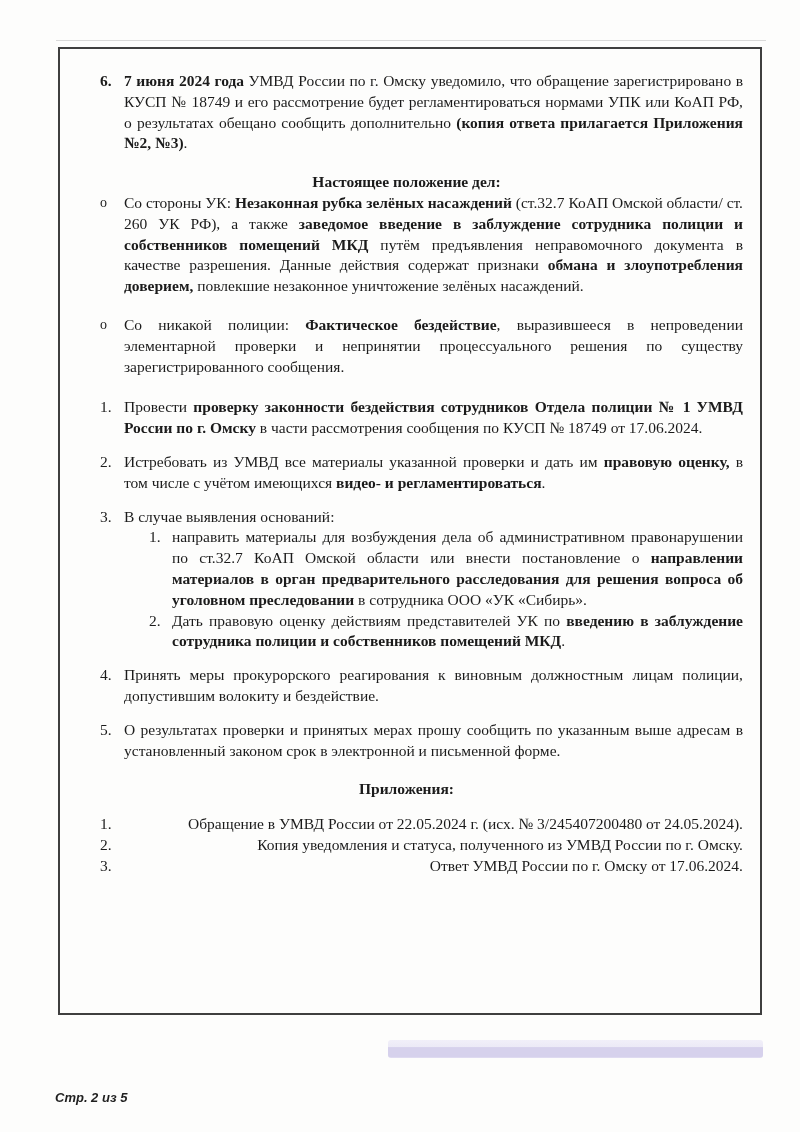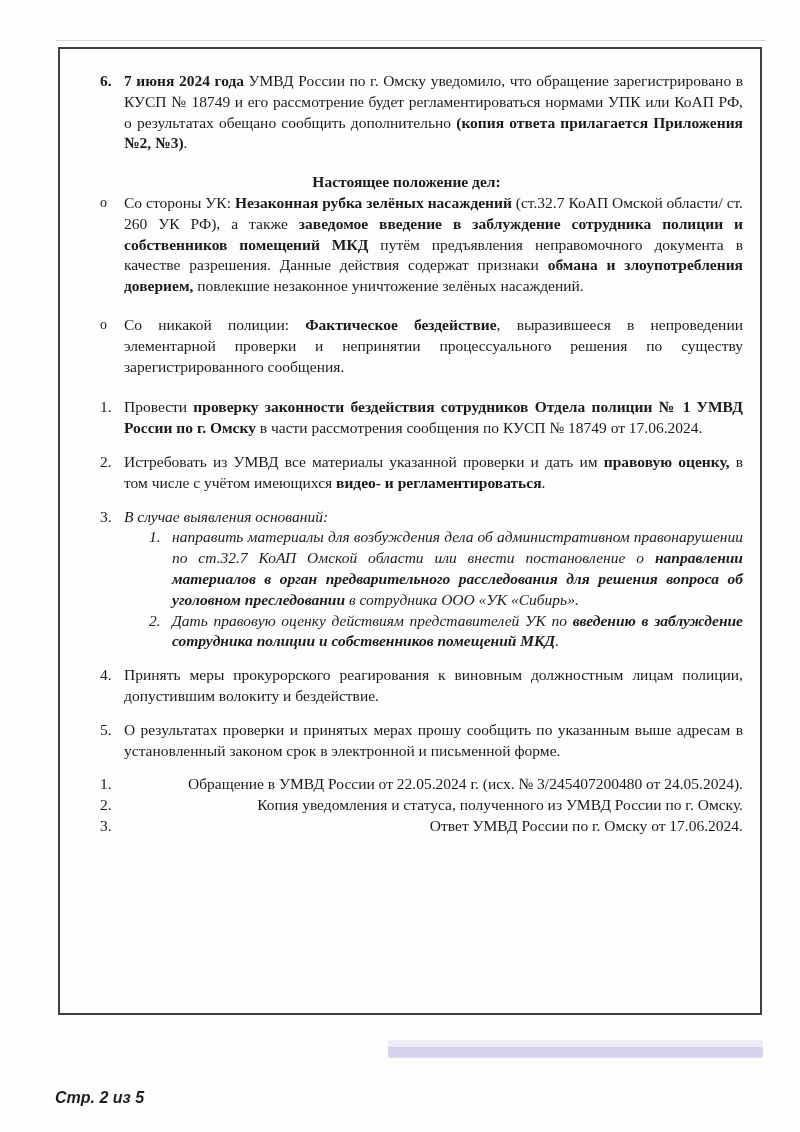--- a/index.html
+++ b/index.html
@@ -30,37 +30,37 @@
   .li-num{flex:none;width:24px;}
   .li-marker{flex:none;width:24px;font-size:14px;}
   .li-body{flex:1;text-align:justify;}
   .indent{padding-left:30px;}
   .item6{margin-bottom:18px;}
   .item6 .li-num{font-weight:bold;}
   .bullet1{margin-bottom:18px;}
   .bullet2{margin-bottom:20px;}
   .req-heading{margin:0 0 18px 0;}
   .req{margin-bottom:13px;}
-  .li-stack{flex:1;font-style:italic;}
+  .li-stack{flex:1;}
   .sub{margin-top:0;}
   .subli{padding-left:25px;}
   .subli .li-num{width:23px;}
   .att-heading{margin:18px 0 14px 0;}
   .att .li-body{text-align:right;}
   .att{margin-bottom:0;}
   .b{font-weight:bold;}
   .scroll-thumb{
     position:absolute;left:388px;top:1040px;width:375px;height:18px;
     border-radius:3px;
     background:linear-gradient(to bottom,#f1eff9 0%,#eceaf6 38%,#d6d1ec 42%,#d6d1ec 92%,#e3dff2 100%);
   }
   .footer{
     position:absolute;left:55px;top:1088px;
     font-family:"Liberation Sans", sans-serif;
-    font-style:italic;font-weight:bold;font-size:16px;color:#1f1f1f;
+    font-style:italic;font-weight:bold;font-size:13px;color:#1f1f1f;
   }
 </style>
 </head>
 <body>
 
 <div class="edge-line"></div>
 
 <div class="doc-border">
 
   <div class="li indent item6">
@@ -110,20 +110,21 @@
   <div class="li indent req">
     <span class="li-num">4.</span>
     <div class="li-body"><span>Принять меры прокурорского реагирования к виновным должностным лицам полиции, допустившим волокиту и бездействие.</span></div>
   </div>
 
   <div class="li indent req">
     <span class="li-num">5.</span>
     <div class="li-body"><span>О результатах проверки и принятых мерах прошу сообщить по указанным выше адресам в установленный законом срок в электронной и письменной форме.</span></div>
   </div>
 
+  <p class="h att-heading">Приложения:</p>
 
   <div class="li indent att">
     <span class="li-num">1.</span>
     <div class="li-body">Обращение в УМВД России от 22.05.2024 г. (исх. № 3/245407200480 от 24.05.2024).</div>
   </div>
   <div class="li indent att">
     <span class="li-num">2.</span>
     <div class="li-body">Копия уведомления и статуса, полученного из УМВД России по г. Омску.</div>
   </div>
   <div class="li indent att">

